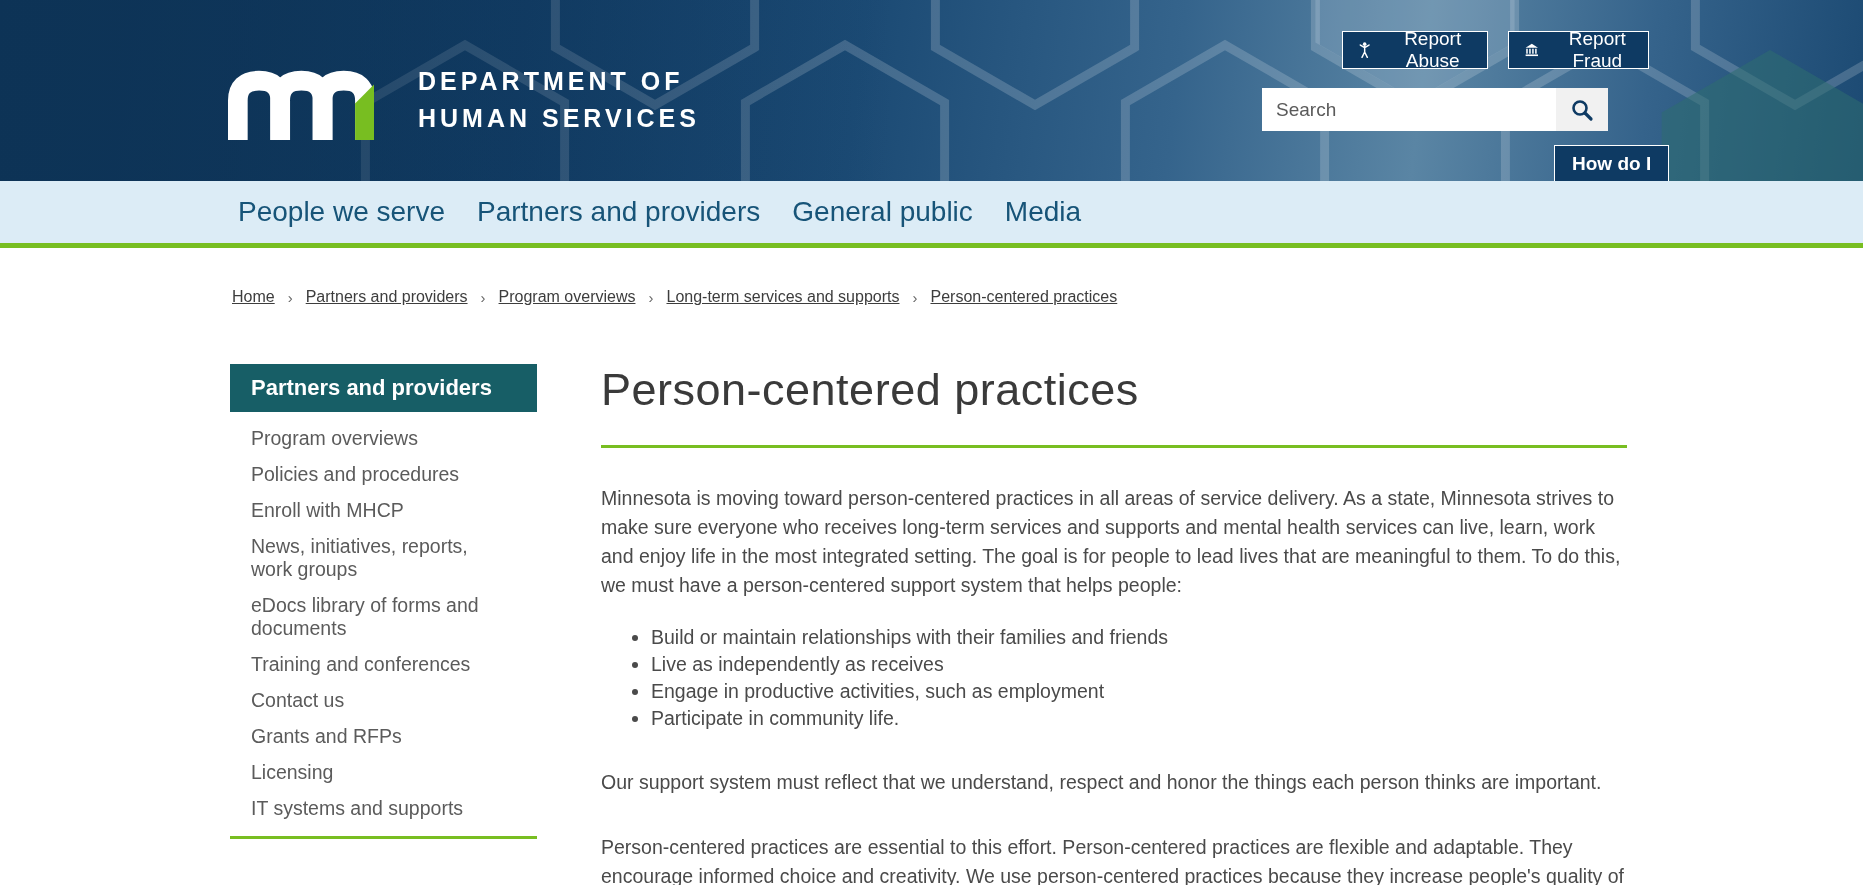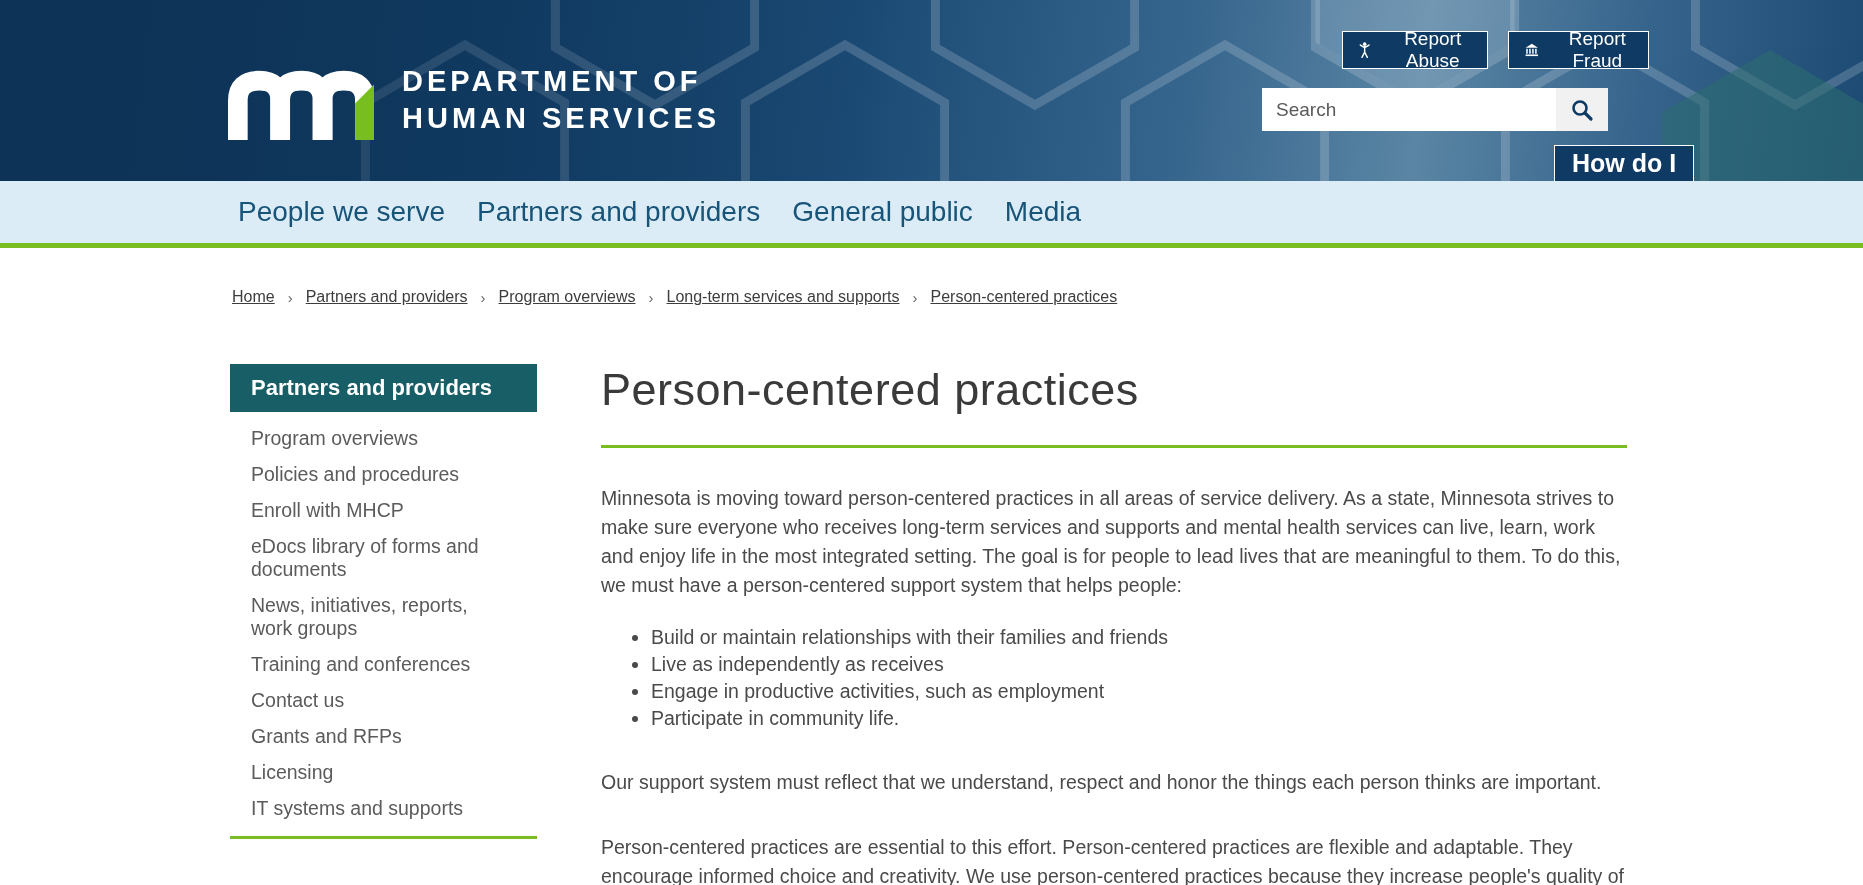--- a/index.html
+++ b/index.html
@@ -8,37 +8,37 @@
   .page { position:relative; width:1863px; height:885px; }
 
   
   .header { position:absolute; left:0; top:0; width:1863px; height:181px;
     background:linear-gradient(97deg,#0d3356 0%,#123d66 28%,#1b4a74 46%,#35648c 63%,#5a85a4 76%,#35638b 88%,#1c4a73 100%);
     overflow:hidden; }
   .hex-layer { position:absolute; left:0; top:0; width:1863px; height:181px; }
   .hdr-shade { position:absolute; inset:0;
     background:linear-gradient(90deg,rgba(13,51,86,0.85) 0%,rgba(13,51,86,0.35) 26%,rgba(13,51,86,0) 48%); }
   .logo-wrap { position:absolute; left:228px; top:64px; width:146px; height:76px; }
-  .agency { position:absolute; left:402px; top:63px; color:#fff; font-weight:bold;
-    font-size:29px; letter-spacing:4px; line-height:37px; white-space:nowrap; }
+  .agency { position:absolute; left:418px; top:63px; color:#fff; font-weight:bold;
+    font-size:25px; letter-spacing:4px; line-height:37px; white-space:nowrap; }
   .hdr-btn { position:absolute; top:31px; height:38px; display:flex; align-items:center;
     gap:24px; padding:0 16px; background:#0e3a63; border:1px solid #ffffff;
     color:#fff; font-size:19px; cursor:pointer; }
   .btn-abuse { left:1342px; width:146px; }
   .btn-fraud { left:1508px; width:141px; }
   .searchbox { position:absolute; left:1262px; top:88px; width:346px; height:43px;
     display:flex; background:#fff; }
   .searchbox input { flex:1; border:0; outline:none; padding:0 14px; font-size:19px;
     color:#333; font-family:"Liberation Sans", sans-serif; }
   .searchbox input::placeholder { color:#5a5a5a; opacity:1; }
   .search-btn { width:52px; height:43px; border:0; background:#f1f1f1; cursor:pointer;
     display:flex; align-items:center; justify-content:center; }
   .howdoi { position:absolute; left:1554px; top:145px; height:36px; padding:0 17px;
     background:#0e3a63; border:1px solid #fff; border-bottom:none; color:#fff;
-    font-size:25px; font-weight:bold; display:flex; align-items:center; cursor:pointer; }
+    font-size:19px; font-weight:bold; display:flex; align-items:center; cursor:pointer; }
 
   
   .mainnav { position:absolute; left:0; top:181px; width:1863px; height:67px;
     background:#dcecf6; border-bottom:5px solid #78be21;
     display:flex; align-items:center; padding-left:238px; gap:32px; }
   .mainnav a { color:#175478; font-size:28px; text-decoration:none; cursor:pointer; }
 
   
   .breadcrumb { position:absolute; left:232px; top:288px; font-size:16px; color:#3d3d3d;
     display:flex; align-items:flex-end; }
@@ -150,22 +150,22 @@
     <span class="crumb-sep">›</span>
     <a>Person-centered practices</a>
   </div>
 
   <aside class="sidebar">
     <div class="sb-title">Partners and providers</div>
     <ul class="sb-list">
       <li>Program overviews</li>
       <li>Policies and procedures</li>
       <li>Enroll with MHCP</li>
+      <li>News, initiatives, reports, work groups</li>
       <li>eDocs library of forms and documents</li>
-      <li>News, initiatives, reports, work groups</li>
       <li>Training and conferences</li>
       <li>Contact us</li>
       <li>Grants and RFPs</li>
       <li>Licensing</li>
       <li>IT systems and supports</li>
     </ul>
     <hr class="sb-rule">
   </aside>
 
   <main class="content">

